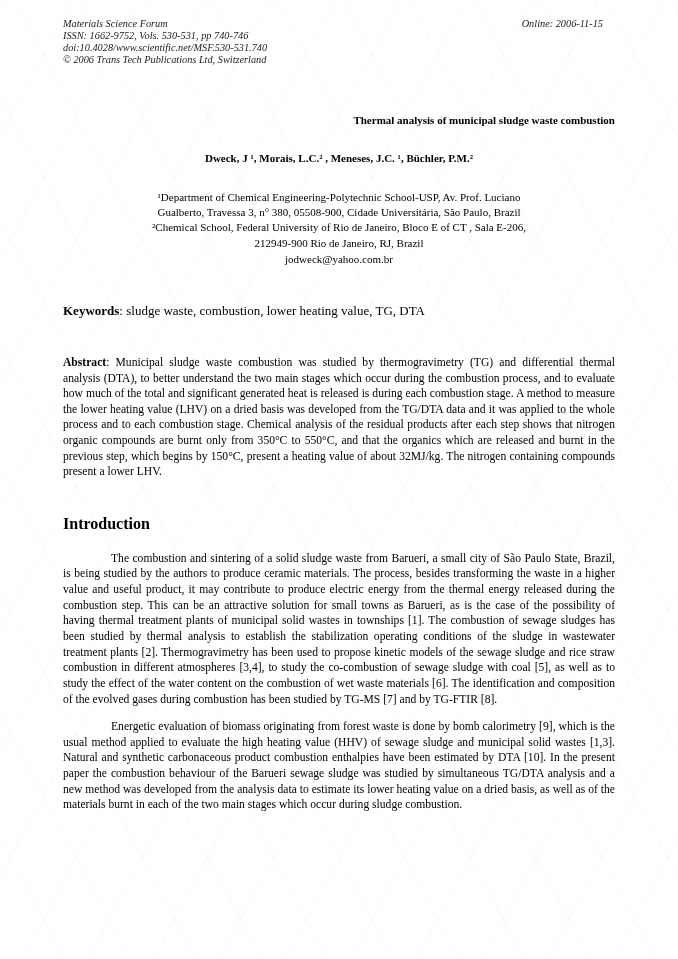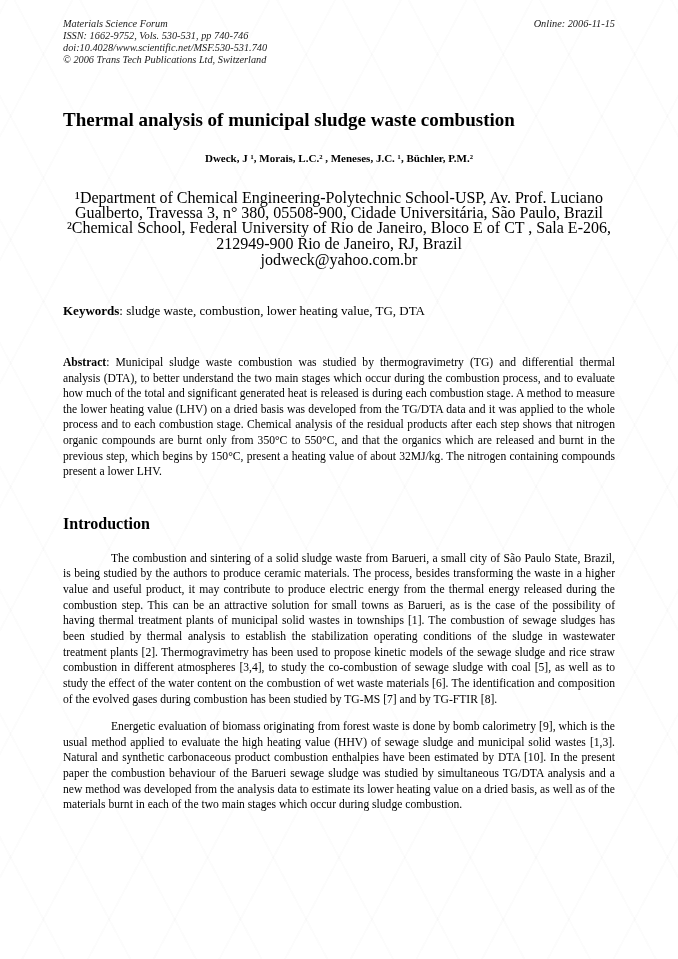--- a/index.html
+++ b/index.html
@@ -53,45 +53,45 @@
     font-style: italic;
     font-size: 10.3px;
     line-height: 12.1px;
     color: #1a1a1a;
     min-height: 56px;
   }
   .masthead-left { display: block; }
   .masthead-left div { white-space: nowrap; }
   .masthead-right {
     position: absolute;
-    right: 0;
+    right: 12px;
     top: 0;
     white-space: nowrap;
   }
 
   
   .title {
-    text-align: left;
+    text-align: right;
     font-weight: bold;
-    font-size: 19px;
+    font-size: 11px;
     line-height: 16px;
     margin-top: 38px;
   }
   .authors {
     text-align: center;
     font-weight: bold;
     font-size: 11px;
     line-height: 16px;
     margin-top: 22px;
   }
 
   
   .affiliations {
     text-align: center;
-    font-size: 16px;
+    font-size: 11px;
     line-height: 15.2px;
     margin-top: 24px;
   }
   .aff-line { display: block; }
   .email { display: block; margin-top: 1px; }
 
   
   .keywords {
     font-size: 13px;
     line-height: 15px;

